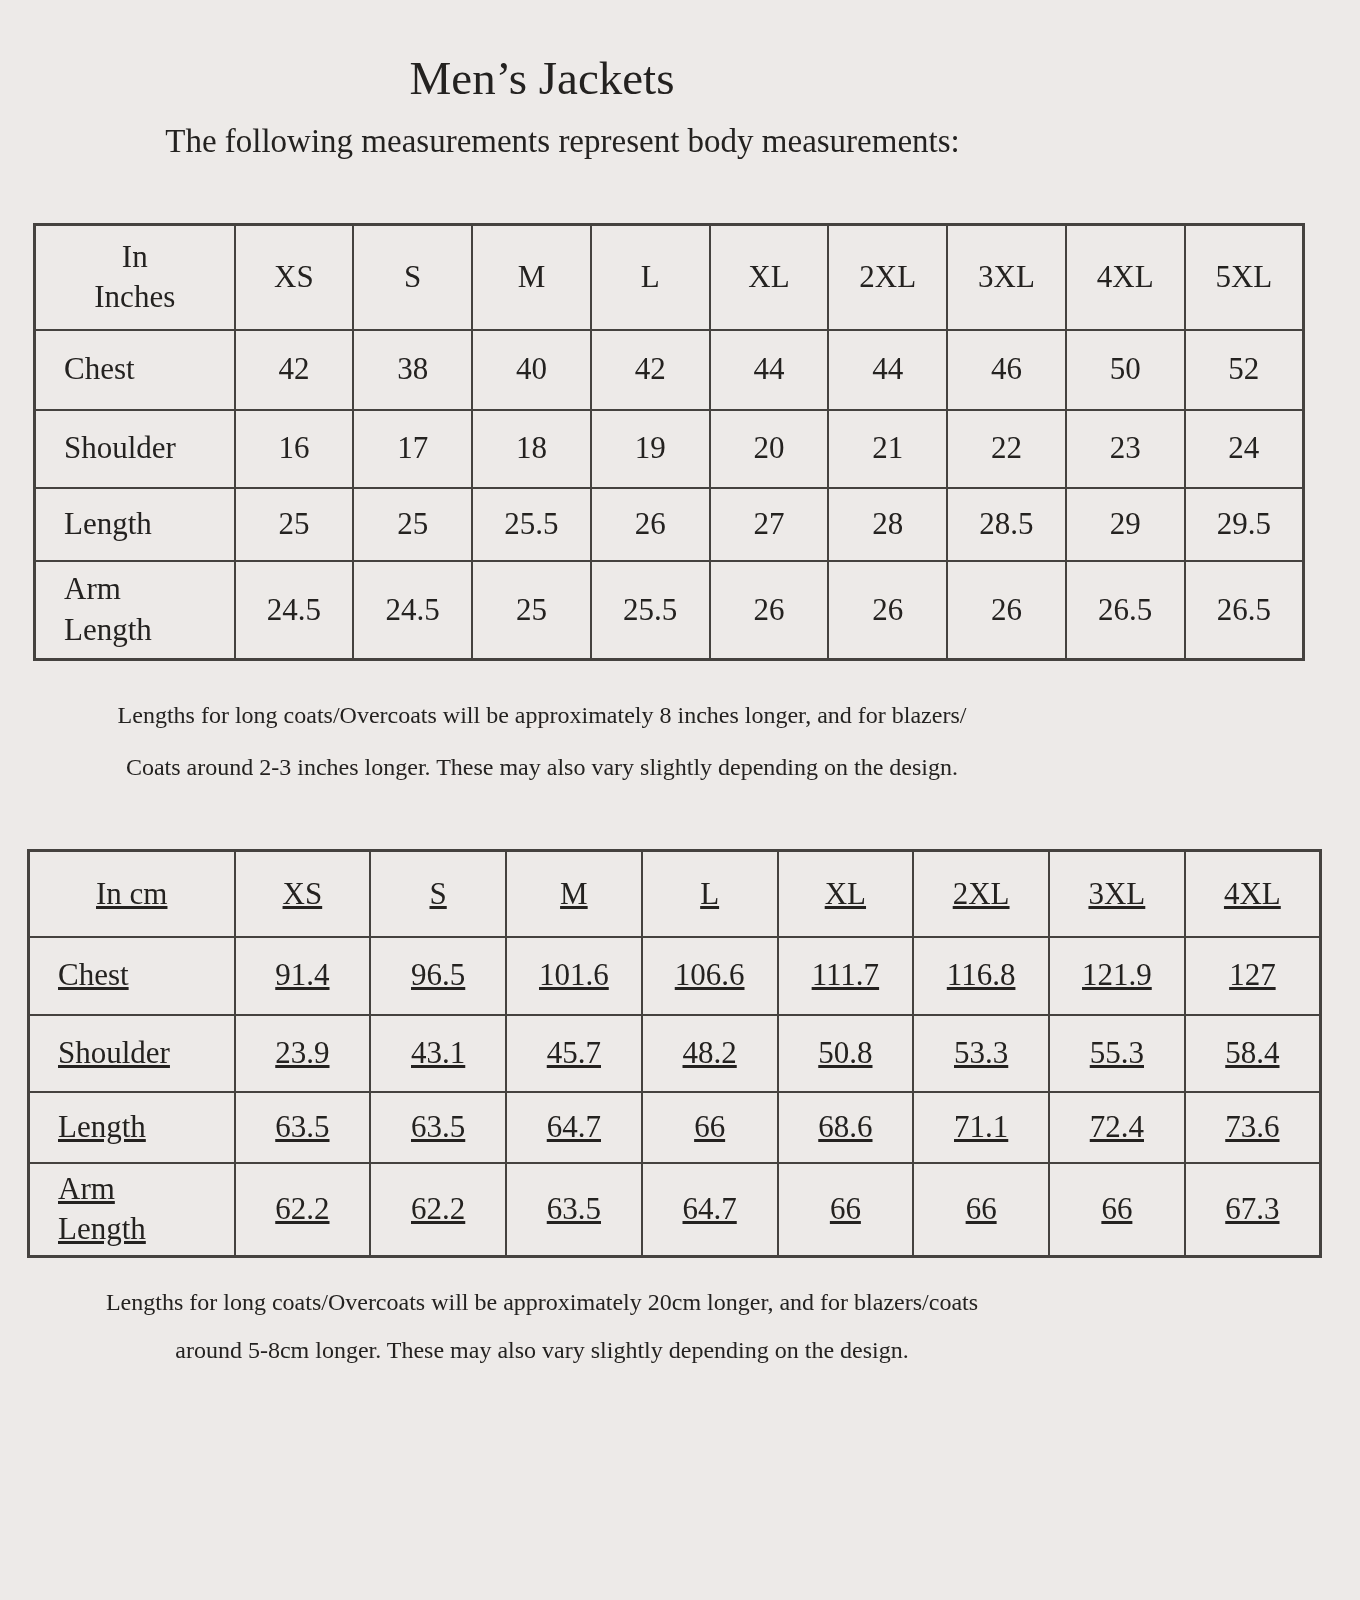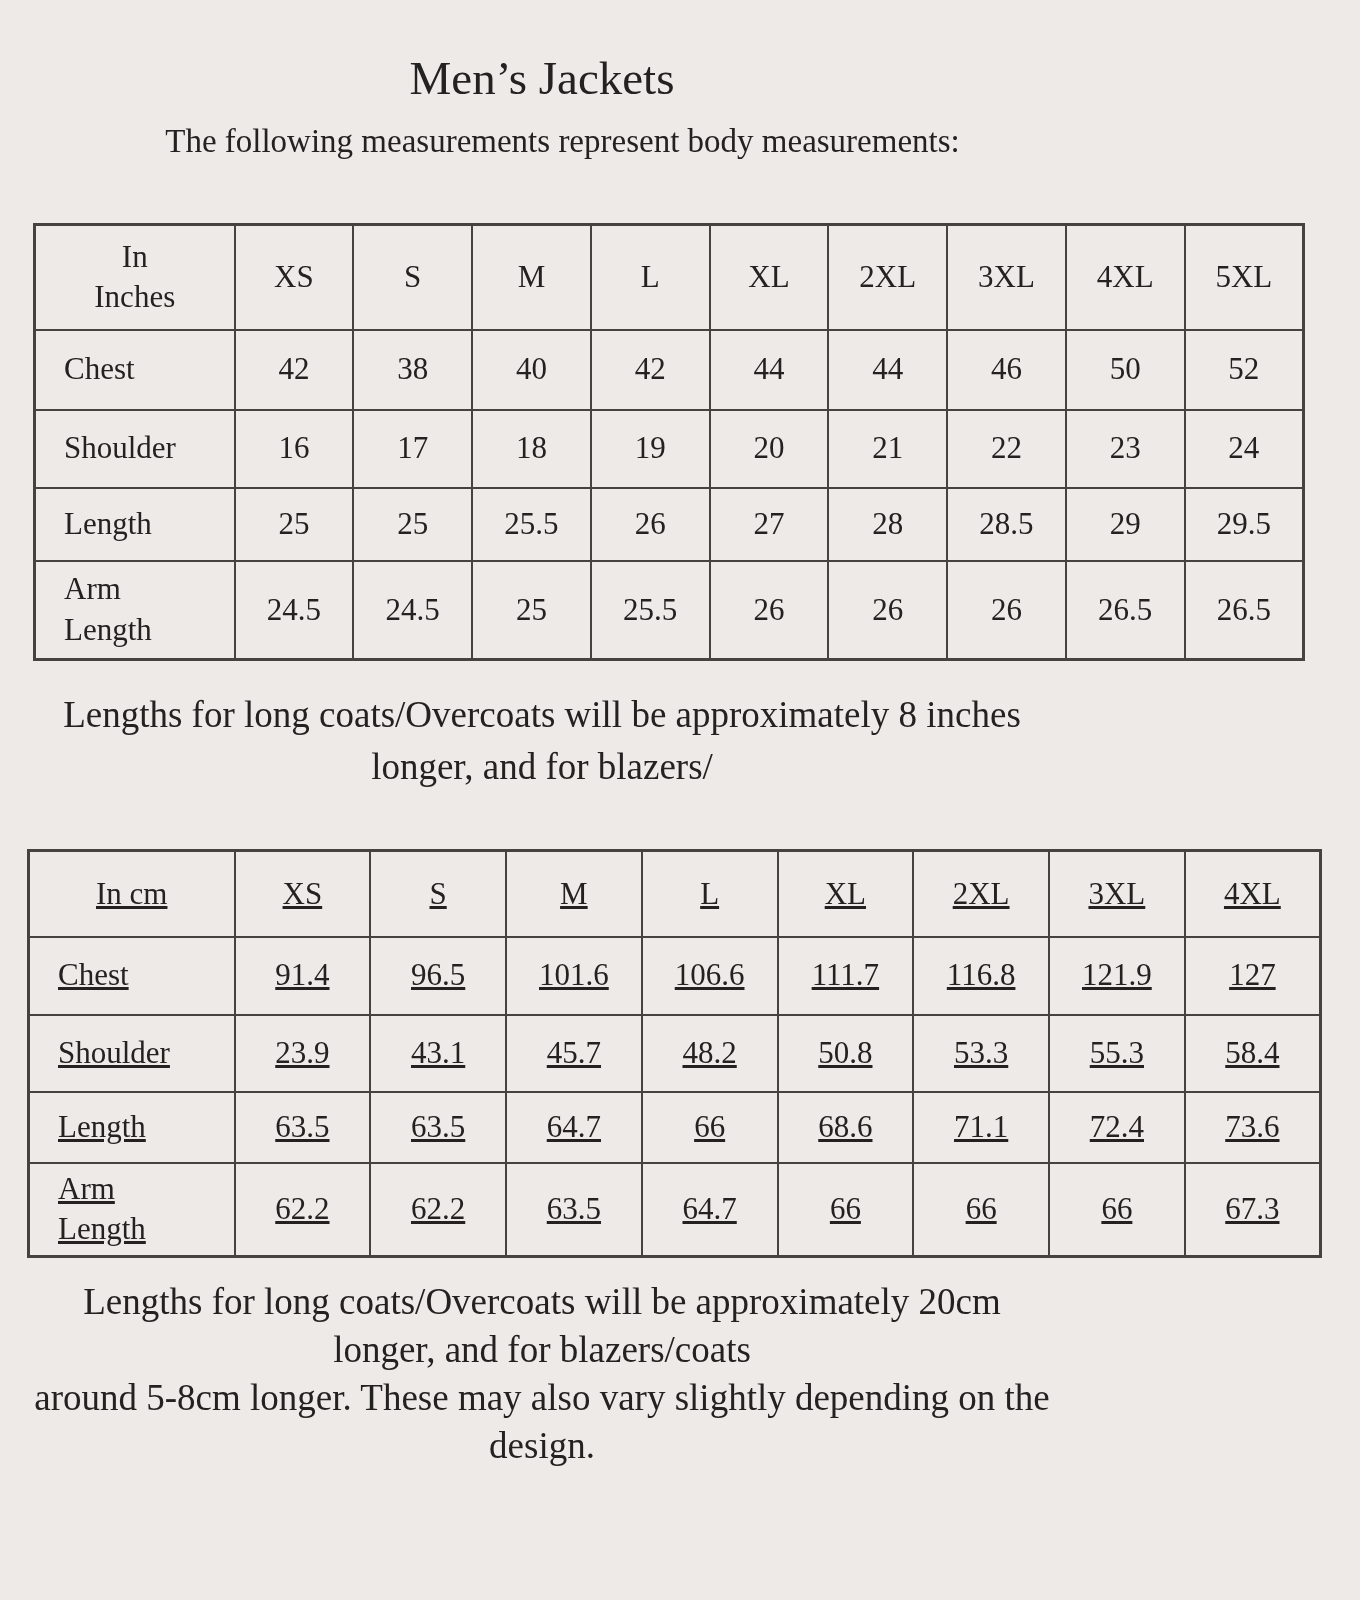--- a/index.html
+++ b/index.html
@@ -66,21 +66,21 @@
   .t-cm thead tr { height: 86px; }
   .t-cm tbody tr:nth-child(1) { height: 78px; }
   .t-cm tbody tr:nth-child(2) { height: 77px; }
   .t-cm tbody tr:nth-child(3) { height: 71px; }
   .t-cm tbody tr:nth-child(4) { height: 94px; }
   .t-cm col.col-label { width: 206px; }
 
   .note {
     margin: 28px 30px 0 30px;
     text-align: center;
-    font-size: 37px;
+    font-size: 24px;
     line-height: 52px;
   }
   .note-cm { margin-top: 20px; line-height: 48px; }
 </style>
 </head>
 <body>
 
 <div class="page">
 
   <h1 class="title">Men’s Jackets</h1>
@@ -162,20 +162,21 @@
             <td>26</td>
             <td>26</td>
             <td>26</td>
             <td>26.5</td>
             <td>26.5</td>
           </tr>
         </tbody>
       </table>
     <p class="note note-inches">
       <span>Lengths for long coats/Overcoats will be approximately 8 inches longer, and for blazers/</span><br>
+      <span>Coats around 2-3 inches longer. These may also vary slightly depending on the design.</span>
     </p>
   </section>
 
   <section>
     <table class="size-table t-cm">
         <colgroup>
           <col class="col-label">
           <col>
           <col>
           <col>

